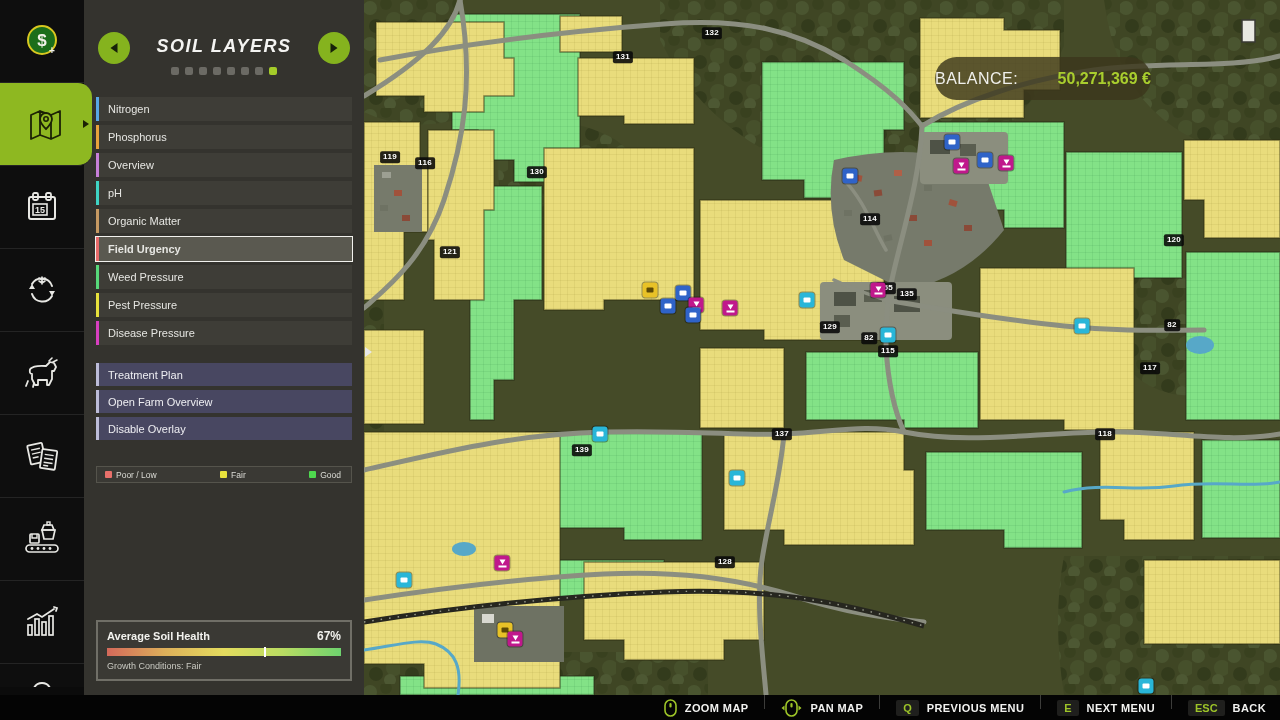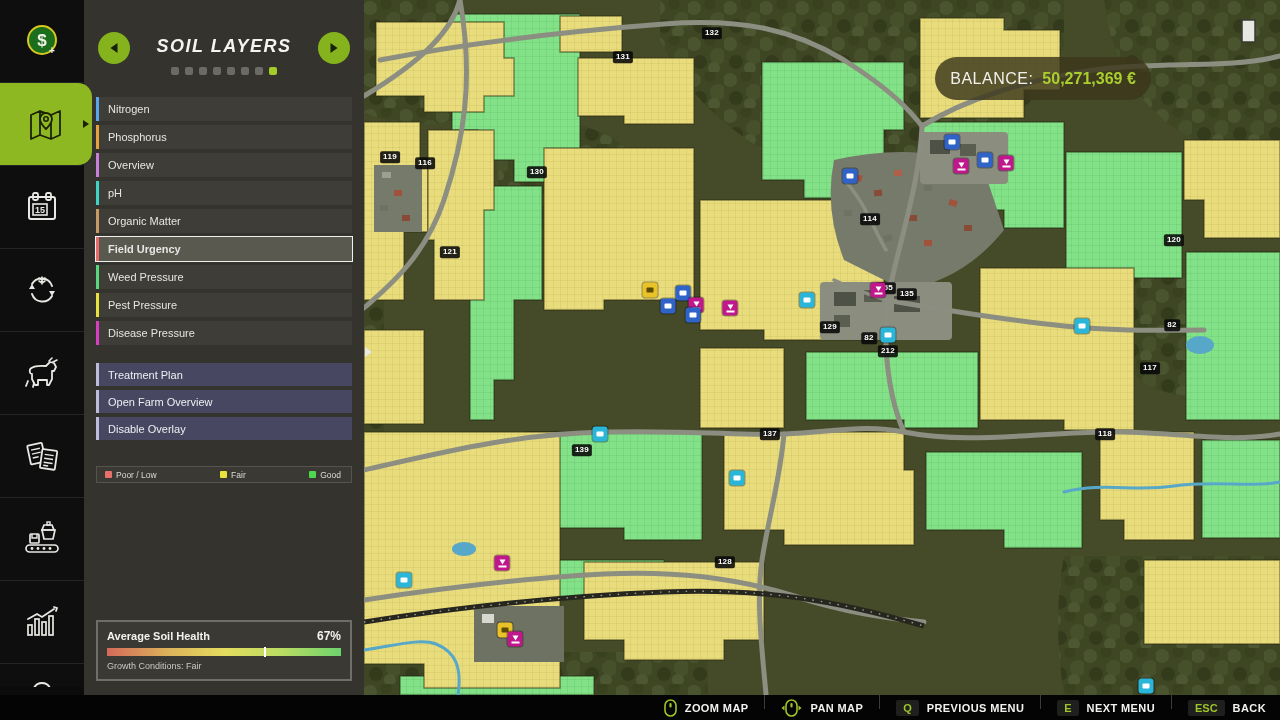--- a/index.html
+++ b/index.html
@@ -54,21 +54,21 @@
   .health-value { color:#f2f2ee; font-size:12px; font-weight:bold; }
   .health-bar { position:relative; height:8px; margin-top:5px;
      background:linear-gradient(to right,#d4695a,#ddb05a,#e4dc5e,#b9dc62,#6ed36e); }
   .health-mark { position:absolute; top:-1px; bottom:-1px; width:2px; background:#fff; }
   .health-caption { margin-top:5px; color:#c9c9c2; font-size:9px; }
 
   
   .map { position:absolute; left:364px; top:0; width:916px; height:695px; background:#454b28; overflow:hidden; cursor:grab; }
   .map svg { position:absolute; left:0; top:0; }
   .balance { position:absolute; left:571px; top:57px; width:216px; height:43px; border-radius:22px;
-     background:rgba(60,55,28,0.82); display:flex; align-items:center; justify-content:center; gap:9px; }
+     background:rgba(60,55,28,0.82); display:flex; align-items:center; justify-content:space-between; gap:9px; }
   .balance-label { color:#f0f0ec; font-size:16px; letter-spacing:0.5px; }
   .balance-value { color:#a9ce2e; font-size:16px; font-weight:bold; }
   .badge { position:absolute; transform:translate(-50%,-50%); background:rgba(8,8,8,0.88); color:#fff;
      font-size:8px; font-weight:bold; padding:1px 3px; border-radius:2px; line-height:1.2; letter-spacing:0.3px; }
   .marker { position:absolute; width:15px; height:15px; transform:translate(-50%,-50%); border-radius:3px;
      display:flex; flex-direction:column; align-items:center; justify-content:center; cursor:pointer;
      box-shadow:0 0 0 1px rgba(0,0,0,0.35); }
   .marker .box { width:7px; height:5px; background:#fff; border-radius:1px; }
   .marker .arrow { width:0; height:0; border-left:3.5px solid transparent; border-right:3.5px solid transparent; border-top:5px solid #fff; }
   .marker .bar { width:8px; height:2px; background:#fff; margin-top:1px; }
@@ -406,25 +406,25 @@
       <div class="badge" style="left: 259px; top: 57px;">131</div>
       <div class="badge" style="left: 26px; top: 157px;">119</div>
       <div class="badge" style="left: 61px; top: 163px;">116</div>
       <div class="badge" style="left: 173px; top: 172px;">130</div>
       <div class="badge" style="left: 86px; top: 252px;">121</div>
       <div class="badge" style="left: 506px; top: 219px;">114</div>
       <div class="badge" style="left: 522px; top: 288px;">255</div>
       <div class="badge" style="left: 543px; top: 294px;">135</div>
       <div class="badge" style="left: 466px; top: 327px;">129</div>
       <div class="badge" style="left: 505px; top: 338px;">82</div>
-      <div class="badge" style="left: 524px; top: 351px;">212</div>
+      <div class="badge" style="left: 524px; top: 351px;">115</div>
       <div class="badge" style="left: 810px; top: 240px;">120</div>
       <div class="badge" style="left: 808px; top: 325px;">82</div>
       <div class="badge" style="left: 786px; top: 368px;">117</div>
-      <div class="badge" style="left: 406px; top: 434px;">137</div>
+      <div class="badge" style="left: 418px; top: 434px;">137</div>
       <div class="badge" style="left: 741px; top: 434px;">118</div>
       <div class="badge" style="left: 218px; top: 450px;">139</div>
       <div class="badge" style="left: 361px; top: 562px;">128</div>
       <div class="marker" style="background: rgb(47, 99, 200); left: 588px; top: 142px;">
         <span class="box"></span>
       </div>
       <div class="marker" style="background: rgb(47, 99, 200); left: 621px; top: 160px;">
         <span class="box"></span>
       </div>
       <div class="marker" style="background: rgb(192, 24, 140); left: 597px; top: 166px;">

